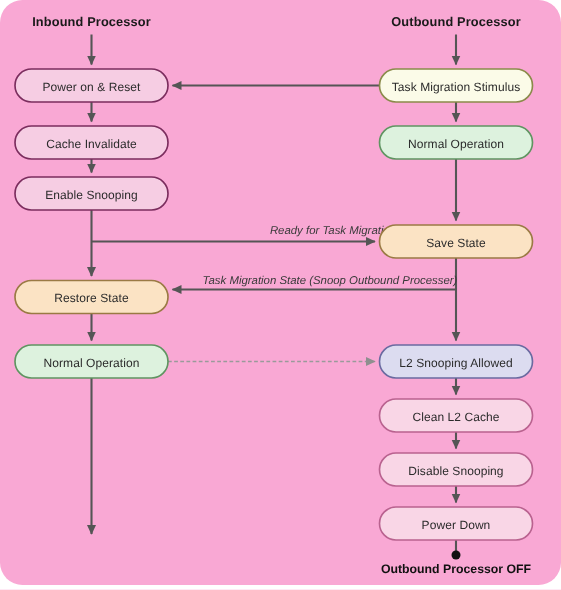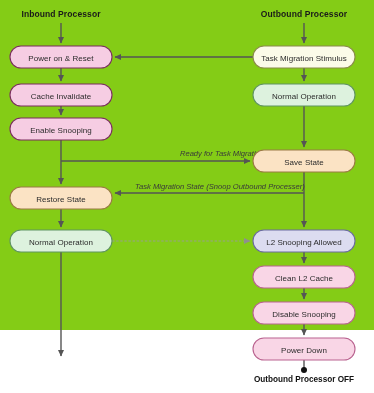--- a/index.html
+++ b/index.html
@@ -9,22 +9,23 @@
   }
   body {
     width: 374px;
     height: 393px;
     font-family: "Liberation Sans", sans-serif;
     overflow: hidden;
   }
   #diagram-root {
     position: relative;
     width: 374px;
-    height: 330px;
-    background: #84cc16;
+    height: 390px;
+    background: #f9a8d4;
+    border-radius: 15px;
   }
   svg#flow {
     display: block;
     width: 374px;
     height: 393px;
   }
   .col-header {
     font-family: "Liberation Sans", sans-serif;
     font-size: 8.5px;
     font-weight: bold;

